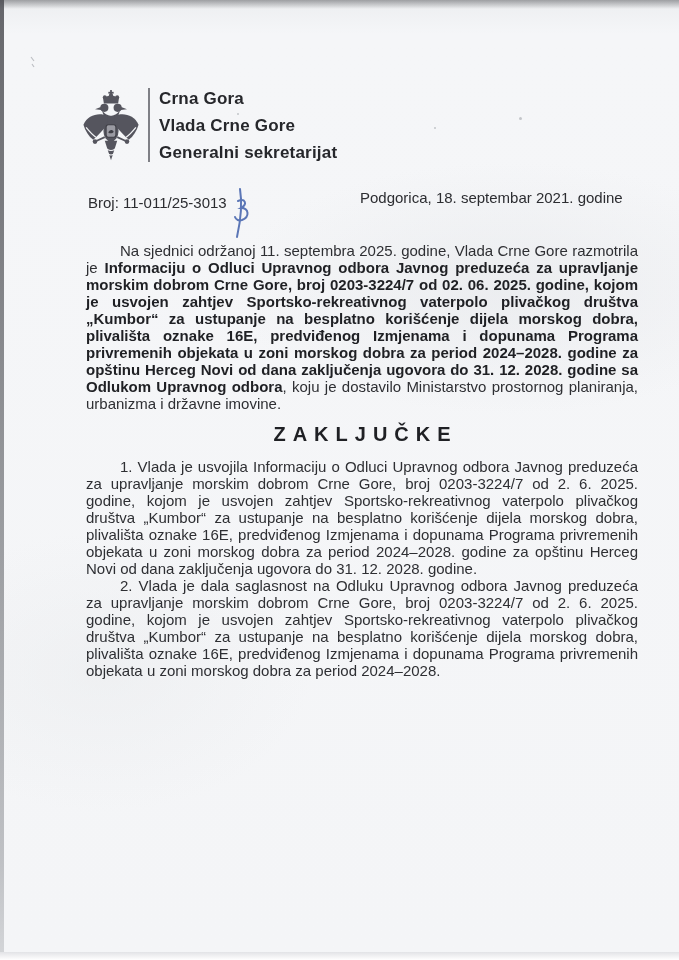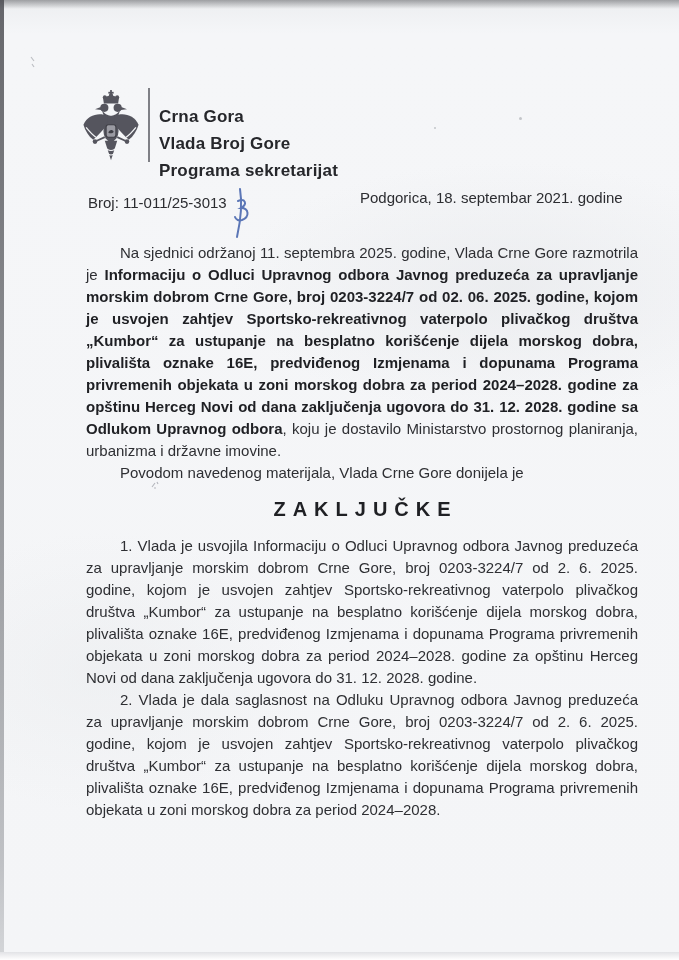--- a/index.html
+++ b/index.html
@@ -23,32 +23,32 @@
     background:linear-gradient(180deg, #4c4d52, #8a8c90 55%, #b6b8bc 90%, #cfd1d4); opacity:.85; }
   .edge-bottom { position:absolute; bottom:0; left:0; right:0; height:8px;
     background:linear-gradient(0deg, #ffffff, #e2e3e6); }
   .speck { position:absolute; border-radius:50%; background:#aeb0b5; opacity:.7; }
   .smudge { position:absolute; opacity:.8; }
 
   
   .letterhead { position:absolute; left:79px; top:85px; display:flex; align-items:flex-start; }
   .coa { width:64px; height:83px; flex:0 0 auto; }
   .lh-divider { width:2px; height:74px; background:#7f8086; margin:3px 9px 0 5px; flex:0 0 auto; }
-  .lh-text { font-weight:bold; font-size:17px; line-height:27px; letter-spacing:.2px; color:#26272b; padding-top:0;margin-top:18px; }
+  .lh-text { font-weight:bold; font-size:17px; line-height:27px; letter-spacing:.2px; color:#26272b; padding-top:0; }
   .lh-text div { white-space:nowrap; }
 
   
   .meta { position:absolute; left:88px; top:189px; width:548px; height:50px; font-size:15px; }
   .broj { position:absolute; left:0; top:5px; white-space:nowrap; color:#2c2d31; }
   .hand-mark { position:absolute; left:140px; top:-2px; }
   .place-date { position:absolute; left:272px; top:0; white-space:nowrap; color:#2c2d31; }
 
   
   .body-text { position:absolute; left:86px; top:242px; width:552px;
-    font-size:15px; line-height:22px; text-align:justify; color:#2e2f33; }
+    font-size:15px; line-height:17px; text-align:justify; color:#2e2f33; }
   .body-text p { margin:0; text-indent:34px; }
   .body-text .seg-bold { font-weight:700; color:#1f2024; }
   .conclusions-heading { margin:14px 0 15px; text-align:center; font-weight:700; font-size:20px;
     letter-spacing:7px; text-indent:7px; color:#1f2024; }
 </style>
 </head>
 <body>
 
 <div class="page">
 
@@ -97,39 +97,38 @@
         <path d="M28,64 Q36,74 44,64" stroke="#f4f5f7" stroke-width="1.3" fill="none"></path>
         <path d="M30,70 Q36,78 42,70" stroke="#f4f5f7" stroke-width="1.2" fill="none"></path>
       </g>
 
       <rect x="30.5" y="40" width="11" height="14" rx="2.5" fill="#9a9aa2" stroke="#3e3e45" stroke-width="1.2"></rect>
       <path d="M33,49 C34,45 38,45 39,48 C38,50 35,50 33,49 Z" fill="#3e3e45"></path>
     </svg>
     <div class="lh-divider"></div>
     <div class="lh-text">
       <div>Crna Gora</div>
-      <div>Vlada Broj Gore</div>
-      <div>Programa sekretarijat</div>
+      <div>Vlada Crne Gore</div>
+      <div>Generalni sekretarijat</div>
     </div>
   </header>
 
   <div class="meta">
     <span class="broj">Broj: 11-011/25-3013</span>
     <span class="hand-mark">
       <svg width="24" height="52" viewBox="0 0 24 52">
         <path d="M12,2 C14,14 13,32 9,50" stroke="#5b76b6" stroke-width="2" fill="none" stroke-linecap="round"></path>
         <path d="M10,14 C17,11 20,17 13,21 C21,21 22,30 14,33 C11,34 8,33 7,30" stroke="#5b76b6" stroke-width="2" fill="none" stroke-linecap="round"></path>
       </svg>
     </span>
     <span class="place-date">Podgorica, 18. septembar 2021. godine</span>
   </div>
 
   <main class="body-text">
     <p><span>Na sjednici održanoj 11. septembra 2025. godine, Vlada Crne Gore razmotrila je </span><span class="seg-bold">Informaciju o Odluci Upravnog odbora Javnog preduzeća za upravljanje morskim dobrom Crne Gore, broj 0203-3224/7 od 02. 06. 2025. godine, kojom je usvojen zahtjev Sportsko-rekreativnog vaterpolo plivačkog društva „Kumbor“ za ustupanje na besplatno korišćenje dijela morskog dobra, plivališta oznake 16E, predviđenog Izmjenama i dopunama Programa privremenih objekata u zoni morskog dobra za period 2024–2028. godine za opštinu Herceg Novi od dana zaključenja ugovora do 31. 12. 2028. godine sa Odlukom Upravnog odbora</span><span>, koju je dostavilo Ministarstvo prostornog planiranja, urbanizma i državne imovine.</span></p>
-    <p>Povodom navedenog materijala, Vlada Crne Gore donijela je</p>
     <h2 class="conclusions-heading">ZAKLJUČKE</h2>
     <p>1. Vlada je usvojila Informaciju o Odluci Upravnog odbora Javnog preduzeća za upravljanje morskim dobrom Crne Gore, broj 0203-3224/7 od 2. 6. 2025. godine, kojom je usvojen zahtjev Sportsko-rekreativnog vaterpolo plivačkog društva „Kumbor“ za ustupanje na besplatno korišćenje dijela morskog dobra, plivališta oznake 16E, predviđenog Izmjenama i dopunama Programa privremenih objekata u zoni morskog dobra za period 2024–2028. godine za opštinu Herceg Novi od dana zaključenja ugovora do 31. 12. 2028. godine.</p>
     <p>2. Vlada je dala saglasnost na Odluku Upravnog odbora Javnog preduzeća za upravljanje morskim dobrom Crne Gore, broj 0203-3224/7 od 2. 6. 2025. godine, kojom je usvojen zahtjev Sportsko-rekreativnog vaterpolo plivačkog društva „Kumbor“ za ustupanje na besplatno korišćenje dijela morskog dobra, plivališta oznake 16E, predviđenog Izmjenama i dopunama Programa privremenih objekata u zoni morskog dobra za period 2024–2028.</p>
   </main>
 
   <div class="smudge" style="left:150px; top:476px;">
     <svg width="12" height="10" viewBox="0 0 12 10">
         <path d="M2,7 L5,3 M7,2 L8,4 M4,8 L6,8" stroke="#a3a6ad" stroke-width="1.1" fill="none"></path>
       </svg>
   </div>

